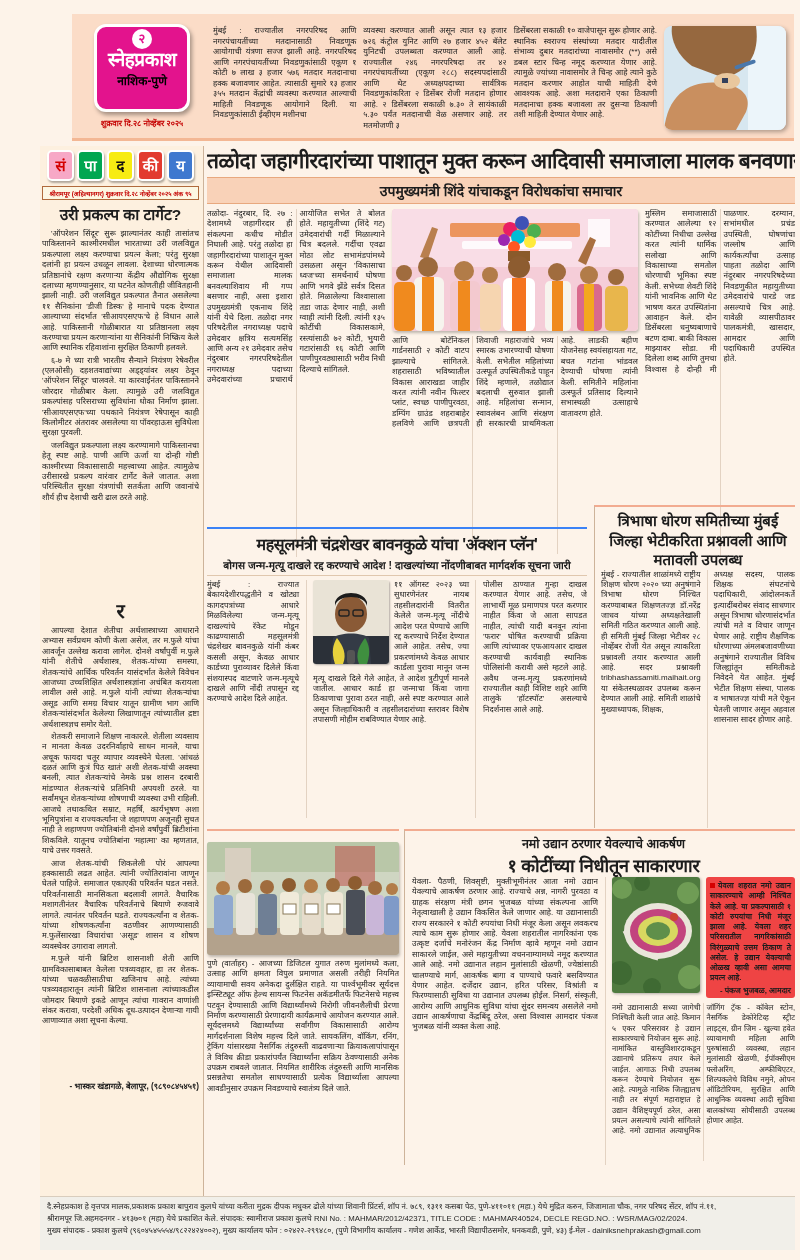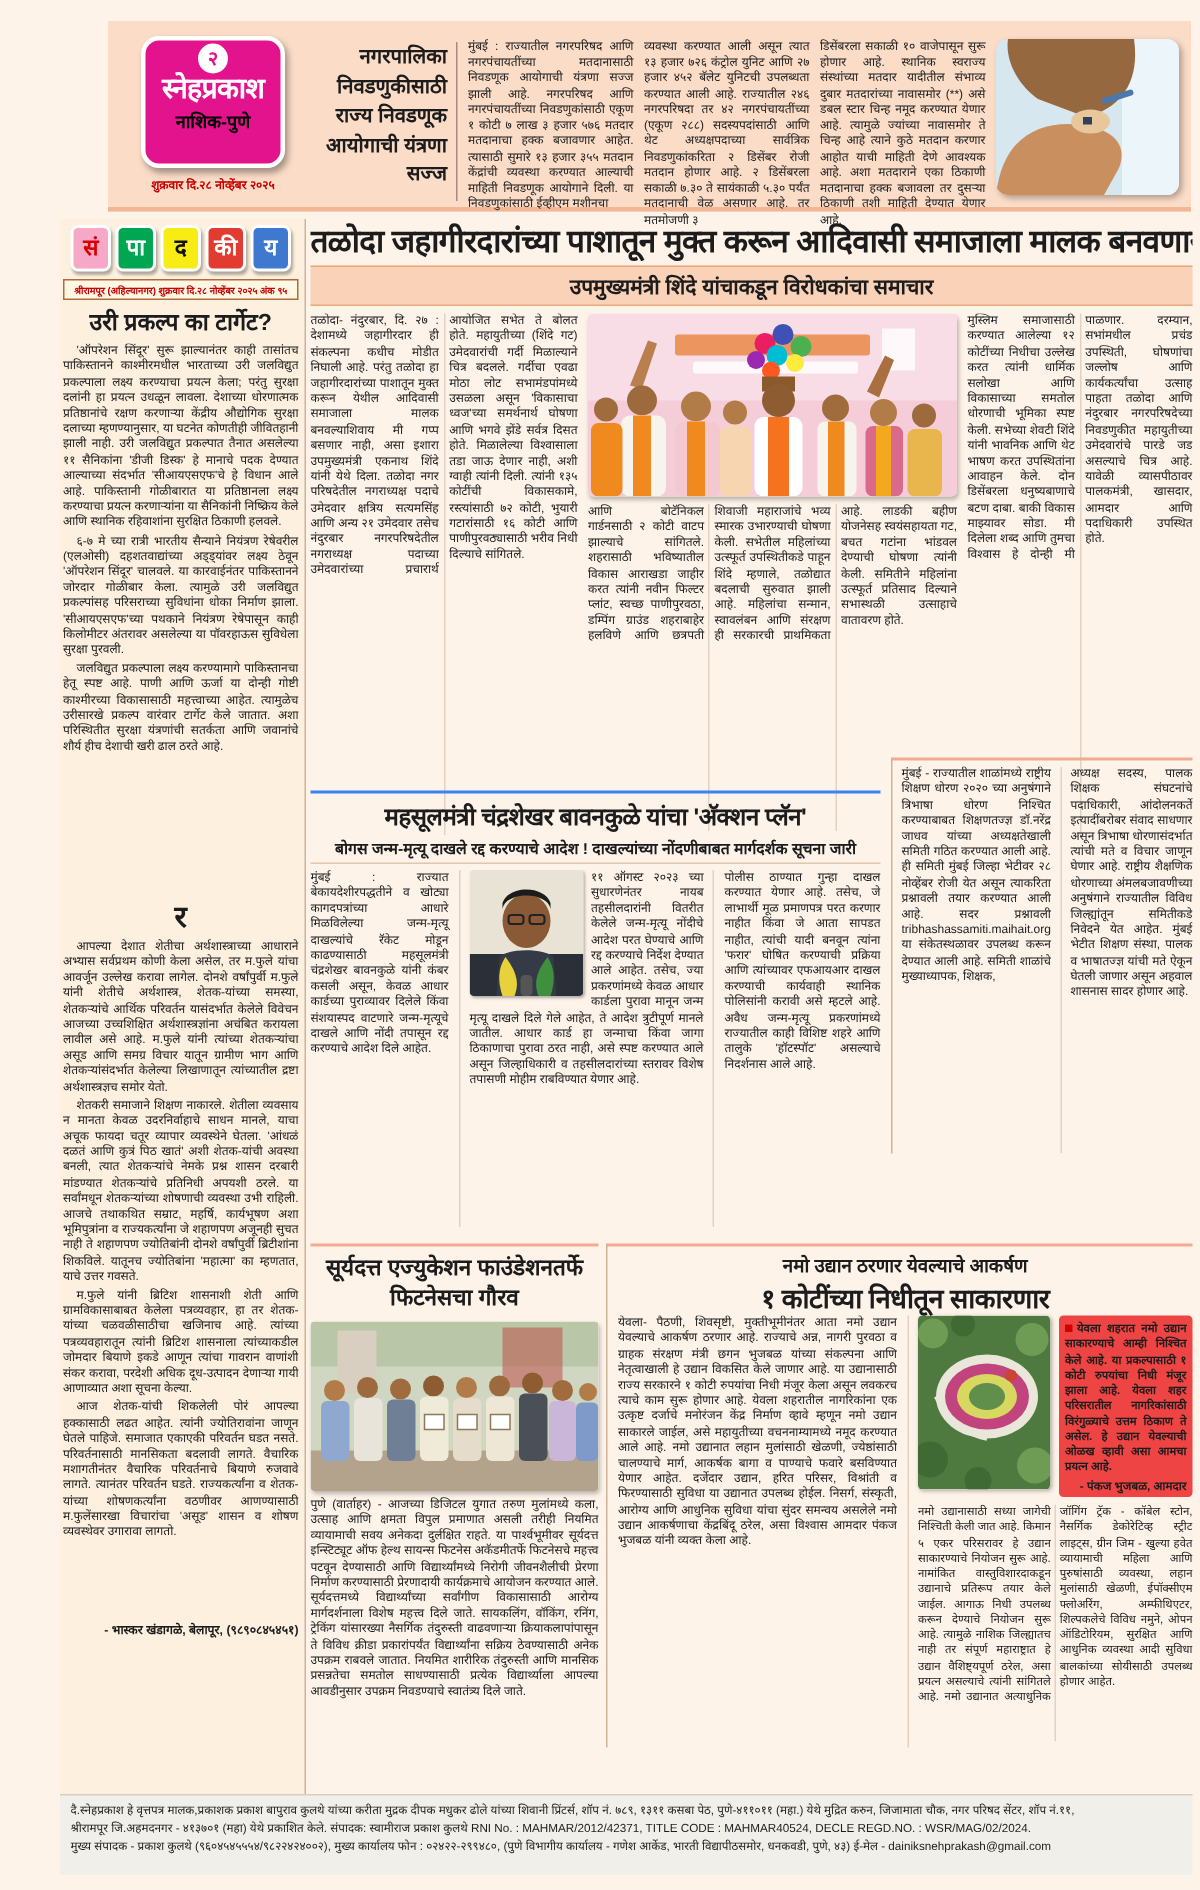--- a/index.html
+++ b/index.html
@@ -88,21 +88,20 @@
 
   <section class="top-strip">
     <div class="logo-wrap">
       <div class="logo-box">
         <div class="logo-price">२</div>
         <div class="logo-title">स्नेहप्रकाश</div>
         <div class="logo-sub">नाशिक-पुणे</div>
       </div>
       <div class="logo-date">शुक्रवार दि.२८ नोव्हेंबर २०२५</div>
     </div>
-    <h2 class="ts-headline">नगरपालिका निवडणुकीसाठी राज्य निवडणूक आयोगाची यंत्रणा सज्ज</h2>
     <div class="ts-col">मुंबई : राज्यातील नगरपरिषद आणि नगरपंचायतींच्या मतदानासाठी निवडणूक आयोगाची यंत्रणा सज्ज झाली आहे. नगरपरिषद आणि नगरपंचायतींच्या निवडणुकांसाठी एकूण १ कोटी ७ लाख ३ हजार ५७६ मतदार मतदानाचा हक्क बजावणार आहेत. त्यासाठी सुमारे १३ हजार ३५५ मतदान केंद्रांची व्यवस्था करण्यात आल्याची माहिती निवडणूक आयोगाने दिली. या निवडणुकांसाठी ईव्हीएम मशीनचा</div>
     <div class="ts-col">व्यवस्था करण्यात आली असून त्यात १३ हजार ७२६ कंट्रोल युनिट आणि २७ हजार ४५२ बॅलेट युनिटची उपलब्धता करण्यात आली आहे. राज्यातील २४६ नगरपरिषदा तर ४२ नगरपंचायतींच्या (एकूण २८८) सदस्यपदांसाठी आणि थेट अध्यक्षपदाच्या सार्वत्रिक निवडणुकांकरिता २ डिसेंबर रोजी मतदान होणार आहे. २ डिसेंबरला सकाळी ७.३० ते सायंकाळी ५.३० पर्यंत मतदानाची वेळ असणार आहे. तर मतमोजणी ३</div>
     <div class="ts-col">डिसेंबरला सकाळी १० वाजेपासून सुरू होणार आहे. स्थानिक स्वराज्य संस्थांच्या मतदार यादीतील संभाव्य दुबार मतदारांच्या नावासमोर (**) असे डबल स्टार चिन्ह नमूद करण्यात येणार आहे. त्यामुळे ज्यांच्या नावासमोर ते चिन्ह आहे त्याने कुठे मतदान करणार आहोत याची माहिती देणे आवश्यक आहे. अशा मतदाराने एका ठिकाणी मतदानाचा हक्क बजावला तर दुसऱ्या ठिकाणी तशी माहिती देण्यात येणार आहे.</div>
     <figure class="ts-photo">
       <svg width="122" height="104" viewBox="0 0 122 104" xmlns="http://www.w3.org/2000/svg">
         <rect width="122" height="104" fill="#d7e7f0"></rect>
         <rect x="84" y="0" width="38" height="104" fill="#ecf5fa"></rect>
         <path d="M8,0 L92,0 C96,28 84,46 60,52 L28,40 C14,30 6,14 8,0 Z" fill="#96683f"></path>
         <path d="M0,104 C4,68 26,54 56,57 C78,60 88,70 82,86 L72,104 Z" fill="#c98f5f"></path>
         <ellipse cx="63" cy="55" rx="13" ry="8" fill="#e9c79d"></ellipse>
@@ -124,22 +123,22 @@
     <h3 class="ed-title">उरी प्रकल्प का टार्गेट?</h3>
     <div class="ed-body ed-b1">
       <p>'ऑपरेशन सिंदूर' सुरू झाल्यानंतर काही तासांतच पाकिस्तानने काश्मीरमधील भारताच्या उरी जलविद्युत प्रकल्पाला लक्ष्य करण्याचा प्रयत्न केला; परंतु सुरक्षा दलांनी हा प्रयत्न उधळून लावला. देशाच्या धोरणात्मक प्रतिष्ठानांचे रक्षण करणाऱ्या केंद्रीय औद्योगिक सुरक्षा दलाच्या म्हणण्यानुसार, या घटनेत कोणतीही जीवितहानी झाली नाही. उरी जलविद्युत प्रकल्पात तैनात असलेल्या ११ सैनिकांना 'डीजी डिस्क' हे मानाचे पदक देण्यात आल्याच्या संदर्भात 'सीआयएसएफ'चे हे विधान आले आहे. पाकिस्तानी गोळीबारात या प्रतिष्ठानला लक्ष्य करण्याचा प्रयत्न करणाऱ्यांना या सैनिकांनी निष्क्रिय केले आणि स्थानिक रहिवाशांना सुरक्षित ठिकाणी हलवले.</p>
       <p>६-७ मे च्या रात्री भारतीय सैन्याने नियंत्रण रेषेवरील (एलओसी) दहशतवाद्यांच्या अड्ड्यांवर लक्ष्य ठेवून 'ऑपरेशन सिंदूर' चालवले. या कारवाईनंतर पाकिस्तानने जोरदार गोळीबार केला. त्यामुळे उरी जलविद्युत प्रकल्पांसह परिसराच्या सुविधांना धोका निर्माण झाला. 'सीआयएसएफ'च्या पथकाने नियंत्रण रेषेपासून काही किलोमीटर अंतरावर असलेल्या या पॉवरहाऊस सुविधेला सुरक्षा पुरवली.</p>
       <p>जलविद्युत प्रकल्पाला लक्ष्य करण्यामागे पाकिस्तानचा हेतू स्पष्ट आहे. पाणी आणि ऊर्जा या दोन्ही गोष्टी काश्मीरच्या विकासासाठी महत्त्वाच्या आहेत. त्यामुळेच उरीसारखे प्रकल्प वारंवार टार्गेट केले जातात. अशा परिस्थितीत सुरक्षा यंत्रणांची सतर्कता आणि जवानांचे शौर्य हीच देशाची खरी ढाल ठरते आहे.</p>
     </div>
     <div class="drop-r">र</div>
     <div class="ed-body ed-b2">
       <p>आपल्या देशात शेतीचा अर्थशास्त्राच्या आधाराने अभ्यास सर्वप्रथम कोणी केला असेल, तर म.फुले यांचा आवर्जून उल्लेख करावा लागेल. दोनशे वर्षांपुर्वी म.फुले यांनी शेतीचे अर्थशास्त्र, शेतक-यांच्या समस्या, शेतकऱ्यांचे आर्थिक परिवर्तन यासंदर्भात केलेले विवेचन आजच्या उच्चशिक्षित अर्थशास्त्रज्ञांना अचंबित करायला लावील असे आहे. म.फुले यांनी त्यांच्या शेतकऱ्यांचा असूड आणि समग्र विचार यातून ग्रामीण भाग आणि शेतकऱ्यांसंदर्भात केलेल्या लिखाणातून त्यांच्यातील द्रष्टा अर्थशास्त्रज्ञच समोर येतो.</p>
       <p>शेतकरी समाजाने शिक्षण नाकारले. शेतीला व्यवसाय न मानता केवळ उदरनिर्वाहाचे साधन मानले, याचा अचूक फायदा चतूर व्यापार व्यवस्थेने घेतला. 'आंधळं दळतं आणि कुत्रं पिठ खातं' अशी शेतक-यांची अवस्था बनली, त्यात शेतकऱ्यांचे नेमके प्रश्न शासन दरबारी मांडण्यात शेतकऱ्यांचे प्रतिनिधी अपयशी ठरले. या सर्वांमधून शेतकऱ्यांच्या शोषणाची व्यवस्था उभी राहिली. आजचे तथाकथित सम्राट, महर्षि, कार्यभूषण अशा भूमिपुत्रांना व राज्यकर्त्यांना जे शहाणपण अजूनही सुचत नाही ते शहाणपण ज्योतिबांनी दोनशे वर्षांपुर्वी ब्रिटीशांना शिकविले. यातूनच ज्योतिबांना 'महात्मा' का म्हणतात, याचे उत्तर गवसते.</p>
+      <p>आज शेतक-यांची शिकलेली पोरं आपल्या हक्कासाठी लढत आहेत. त्यांनी ज्योतिरावांना जाणून घेतले पाहिजे. समाजात एकाएकी परिवर्तन घडत नसते. परिवर्तनासाठी मानसिकता बदलावी लागते. वैचारिक मशागतीनंतर वैचारिक परिवर्तनाचे बियाणे रुजवावे लागते. त्यानंतर परिवर्तन घडते. राज्यकर्त्यांना व शेतक-यांच्या शोषणकर्त्यांना वठणीवर आणण्यासाठी म.फुलेंसारखा विचारांचा 'असूड' शासन व शोषण व्यवस्थेवर उगारावा लागतो.</p>
       <p>म.फुले यांनी ब्रिटिश शासनाशी शेती आणि ग्रामविकासाबाबत केलेला पत्रव्यवहार, हा तर शेतक-यांच्या चळवळीसाठीचा खजिनाच आहे. त्यांच्या पत्रव्यवहारातून त्यांनी ब्रिटिश शासनाला त्यांच्याकडील जोमदार बियाणे इकडे आणून त्यांचा गावरान वाणांशी संकर करावा, परदेशी अधिक दूध-उत्पादन देणाऱ्या गायी आणाव्यात अशा सूचना केल्या.</p>
-      <p>आज शेतक-यांची शिकलेली पोरं आपल्या हक्कासाठी लढत आहेत. त्यांनी ज्योतिरावांना जाणून घेतले पाहिजे. समाजात एकाएकी परिवर्तन घडत नसते. परिवर्तनासाठी मानसिकता बदलावी लागते. वैचारिक मशागतीनंतर वैचारिक परिवर्तनाचे बियाणे रुजवावे लागते. त्यानंतर परिवर्तन घडते. राज्यकर्त्यांना व शेतक-यांच्या शोषणकर्त्यांना वठणीवर आणण्यासाठी म.फुलेंसारखा विचारांचा 'असूड' शासन व शोषण व्यवस्थेवर उगारावा लागतो.</p>
     </div>
     <div class="ed-byline">- भास्कर खंडागळे, बेलापूर, (९८९०८४५४५१)</div>
   </aside>
 
   <section class="main-story">
     <h1 class="ms-h1">तळोदा जहागीरदारांच्या पाशातून मुक्त करून आदिवासी समाजाला मालक बनवणार</h1>
     <div class="ms-sub">उपमुख्यमंत्री शिंदे यांचाकडून विरोधकांचा समाचार</div>
     <div class="ms-content">
       <div class="ms-left">तळोदा- नंदुरबार, दि. २७ : देशामध्ये जहागीरदार ही संकल्पना कधीच मोडीत निघाली आहे. परंतु तळोदा हा जहागीरदारांच्या पाशातून मुक्त करून येथील आदिवासी समाजाला मालक बनवल्याशिवाय मी गप्प बसणार नाही, असा इशारा उपमुख्यमंत्री एकनाथ शिंदे यांनी येथे दिला. तळोदा नगर परिषदेतील नगराध्यक्ष पदाचे उमेदवार क्षत्रिय सत्यमसिंह आणि अन्य २१ उमेदवार तसेच नंदुरबार नगरपरिषदेतील नगराध्यक्ष पदाच्या उमेदवारांच्या प्रचारार्थ आयोजित सभेत ते बोलत होते. महायुतीच्या (शिंदे गट) उमेदवारांची गर्दी मिळाल्याने चित्र बदलले. गर्दीचा एवढा मोठा लोट सभामंडपांमध्ये उसळला असून 'विकासाचा ध्वज'च्या समर्थनार्थ घोषणा आणि भगवे झेंडे सर्वत्र दिसत होते. मिळालेल्या विश्वासाला तडा जाऊ देणार नाही, अशी ग्वाही त्यांनी दिली. त्यांनी १३५ कोटींची विकासकामे, रस्त्यांसाठी ७२ कोटी, भुयारी गटारांसाठी १६ कोटी आणि पाणीपुरवठ्यासाठी भरीव निधी दिल्याचे सांगितले.</div>
       <div class="ms-mid">
@@ -216,28 +215,28 @@
             <rect x="34" y="70" width="8" height="14" rx="3" fill="#555"></rect>
           </svg>
         </figure>
         <span>११ ऑगस्ट २०२३ च्या सुधारणेनंतर नायब तहसीलदारांनी वितरीत केलेले जन्म-मृत्यू नोंदीचे आदेश परत घेण्याचे आणि रद्द करण्याचे निर्देश देण्यात आले आहेत. तसेच, ज्या प्रकरणांमध्ये केवळ आधार कार्डला पुरावा मानून जन्म मृत्यू दाखले दिले गेले आहेत, ते आदेश त्रुटीपूर्ण मानले जातील. आधार कार्ड हा जन्माचा किंवा जागा ठिकाणाचा पुरावा ठरत नाही, असे स्पष्ट करण्यात आले असून जिल्हाधिकारी व तहसीलदारांच्या स्तरावर विशेष तपासणी मोहीम राबविण्यात येणार आहे.</span>
       </div>
       <div class="ml-c3">पोलीस ठाण्यात गुन्हा दाखल करण्यात येणार आहे. तसेच, जे लाभार्थी मूळ प्रमाणपत्र परत करणार नाहीत किंवा जे आता सापडत नाहीत, त्यांची यादी बनवून त्यांना 'फरार' घोषित करण्याची प्रक्रिया आणि त्यांच्यावर एफआयआर दाखल करण्याची कार्यवाही स्थानिक पोलिसांनी करावी असे म्हटले आहे. अवैध जन्म-मृत्यू प्रकरणांमध्ये राज्यातील काही विशिष्ट शहरे आणि तालुके 'हॉटस्पॉट' असल्याचे निदर्शनास आले आहे.</div>
     </div>
   </section>
 
   <section class="mid-right">
+    <h2 class="mr-h2">त्रिभाषा धोरण समितीच्या मुंबई जिल्हा भेटीकरिता प्रश्नावली आणि मतावली उपलब्ध</h2>
     <div class="mr-cols">
       <div>मुंबई - राज्यातील शाळांमध्ये राष्ट्रीय शिक्षण धोरण २०२० च्या अनुषंगाने त्रिभाषा धोरण निश्चित करण्याबाबत शिक्षणतज्ज्ञ डॉ.नरेंद्र जाधव यांच्या अध्यक्षतेखाली समिती गठित करण्यात आली आहे. ही समिती मुंबई जिल्हा भेटीवर २८ नोव्हेंबर रोजी येत असून त्याकरिता प्रश्नावली तयार करण्यात आली आहे. सदर प्रश्नावली tribhashassamiti.maihait.org या संकेतस्थळावर उपलब्ध करून देण्यात आली आहे. समिती शाळांचे मुख्याध्यापक, शिक्षक,</div>
       <div>अध्यक्ष सदस्य, पालक शिक्षक संघटनांचे पदाधिकारी, आंदोलनकर्ते इत्यादींबरोबर संवाद साधणार असून त्रिभाषा धोरणासंदर्भात त्यांची मते व विचार जाणून घेणार आहे. राष्ट्रीय शैक्षणिक धोरणाच्या अंमलबजावणीच्या अनुषंगाने राज्यातील विविध जिल्ह्यांतून समितीकडे निवेदने येत आहेत. मुंबई भेटीत शिक्षण संस्था, पालक व भाषातज्ज्ञ यांची मते ऐकून घेतली जाणार असून अहवाल शासनास सादर होणार आहे.</div>
     </div>
   </section>
 
   <section class="bottom-left">
-    <h2 class="bl-h2">सूर्यदत्त एज्युकेशन फाउंडेशनतर्फे फिटनेसचा गौरव</h2>
     <figure class="bl-photo">
       <svg width="192" height="113" viewBox="0 0 192 113" xmlns="http://www.w3.org/2000/svg">
         <rect width="192" height="113" fill="#cfd6c2"></rect>
         <rect x="0" y="0" width="192" height="30" fill="#b9c7a8"></rect>
         <rect x="128" y="4" width="40" height="40" fill="#c0504a" opacity="0.55"></rect>
         <rect x="18" y="6" width="26" height="42" fill="#d8cfc0"></rect>
         <rect x="0" y="86" width="192" height="27" fill="#b3a28c"></rect>
         <g>
           <circle cx="16" cy="46" r="7" fill="#b27c48"></circle>
             <rect x="7" y="53" width="19" height="40" rx="4" fill="#8fa8cf"></rect>

